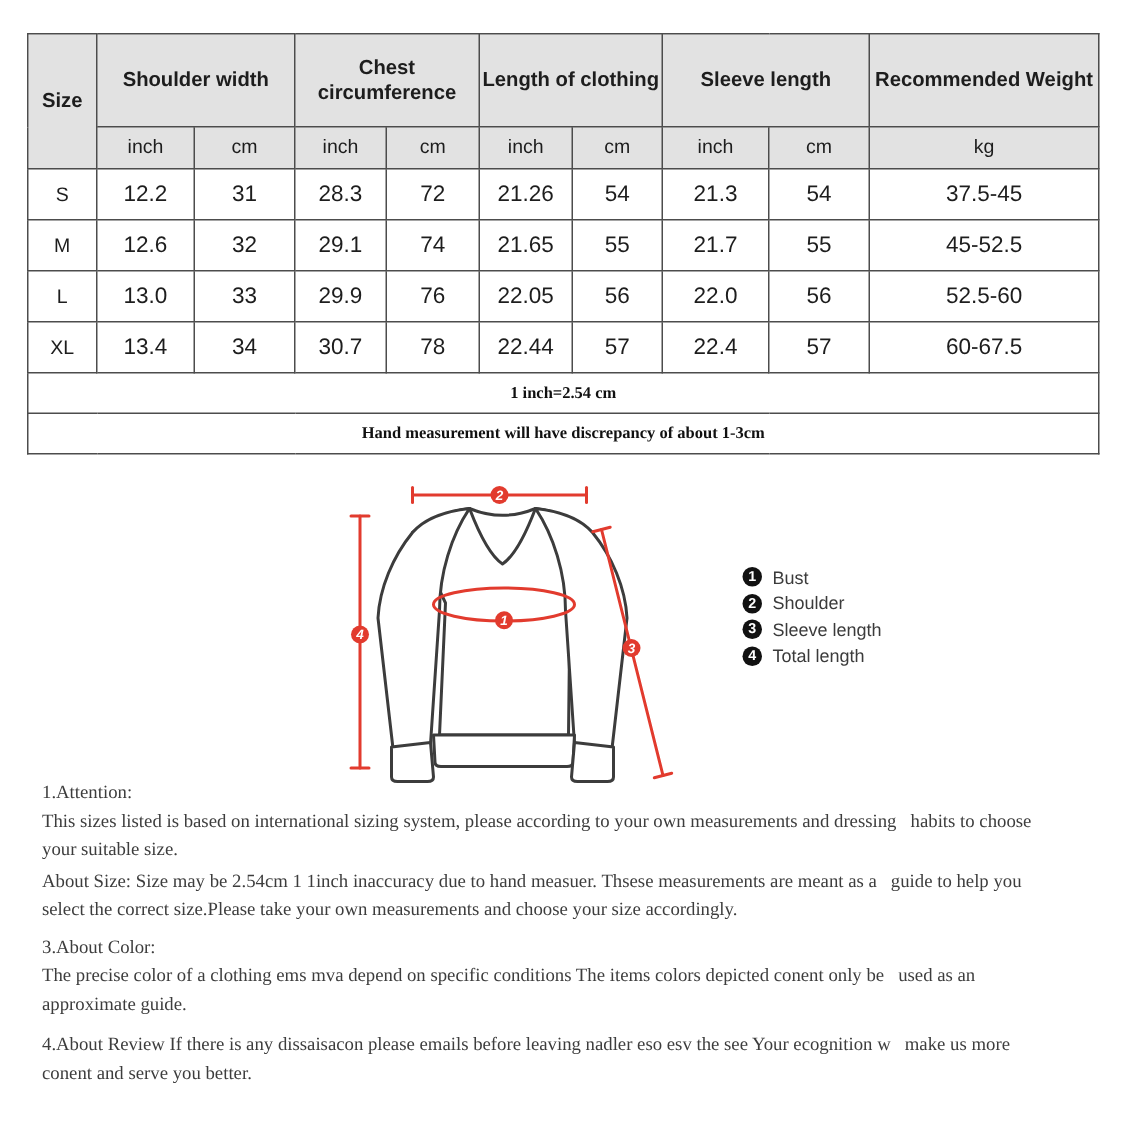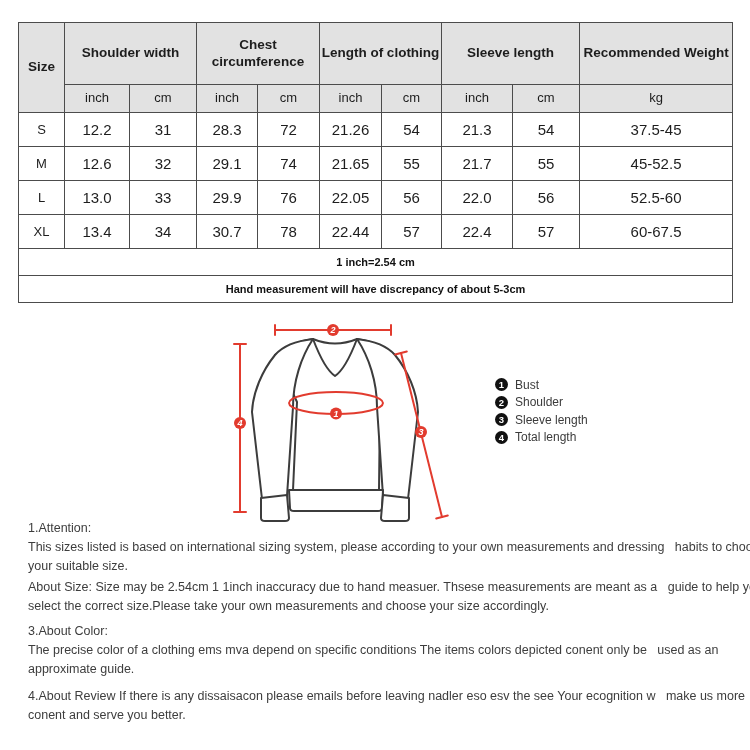--- a/index.html
+++ b/index.html
@@ -9,33 +9,33 @@
   
   .tbl-wrap{position:absolute;left:18px;top:22px;}
   table.size-table{border-collapse:collapse;table-layout:fixed;width:714px;}
   .size-table th,.size-table td{border:1px solid #4c4c4c;text-align:center;vertical-align:middle;padding:0;}
   .size-table thead th{background:#e2e2e2;font-weight:bold;font-size:13.5px;color:#1d1d1d;line-height:1.25;}
   .size-table .units th{background:#e2e2e2;font-weight:normal;font-size:13px;height:27px;}
   .size-table .hrow{height:62px;}
   .size-table tbody td{font-size:15px;color:#1d1d1d;height:33px;background:#fff;}
   .size-table tbody td.size-cell{font-size:13px;}
   .size-table .note td{height:26px;background:#fff;
-      font-family:Liberation Sans, sans-serif;font-weight:bold;font-size:11px;color:#111;white-space:pre;}
+      font-family:Liberation Serif, serif;font-weight:bold;font-size:11px;color:#111;white-space:pre;}
 
   
   .diagram{position:absolute;left:225px;top:312px;width:250px;height:218px;}
   .legend{position:absolute;left:495px;top:378px;display:flex;flex-direction:column;gap:4.5px;}
   .legend-row{display:flex;align-items:center;gap:7px;height:13px;}
   .legend-bullet{width:13px;height:13px;border-radius:50%;background:#111;color:#fff;
       font-size:9.5px;font-weight:bold;line-height:13px;text-align:center;flex:0 0 13px;}
   .legend-label{font-size:12px;color:#3b3b3b;white-space:pre;}
 
   
   .sections{position:absolute;left:28px;top:519px;width:715px;}
-  .sec-title,.sec-line{font-size:12.5px;line-height:19px;color:#3d3d3d;white-space:pre;}
+  .sec-title,.sec-line{font-size:12.5px;line-height:19px;color:#3d3d3d;white-space:pre;font-family:Liberation Serif, serif;}
   .sec-2{margin-top:2px;}
   .sec-3{margin-top:6px;}
   .sec-4{margin-top:8px;}
 
   svg text.marker-num{font-family:"Liberation Sans",sans-serif;font-size:9px;
       font-weight:bold;font-style:italic;fill:#fff;text-anchor:middle;}
 </style>
 </head>
 <body>
 
@@ -122,21 +122,21 @@
           <td>22.44</td>
           <td>57</td>
           <td>22.4</td>
           <td>57</td>
           <td>60-67.5</td>
         </tr>
         <tr class="note">
           <td colspan="10">1 inch=2.54 cm</td>
         </tr>
         <tr class="note">
-          <td colspan="10">Hand measurement will have discrepancy of about 5-3cm</td>
+          <td colspan="10">Hand measurement will have discrepancy of about 1-3cm</td>
         </tr>
       </tbody>
     </table>
   </div>
 
   <svg class="diagram" viewBox="0 0 250 218" xmlns="http://www.w3.org/2000/svg">
 
     <g stroke="#3c3c3c" stroke-width="2" fill="#ffffff" stroke-linejoin="round" stroke-linecap="round">
       <path d="M 88,27 Q 110,36 132,27 C 147,29 160,35 170,43 L 155,90 L 154,178 L 68,178 L 72,90 L 50,43 C 60,35 73,29 88,27 Z"></path>
       <path fill="none" d="M 88,27 C 96,48 104,60 110,64 C 116,60 124,48 132,27"></path>

